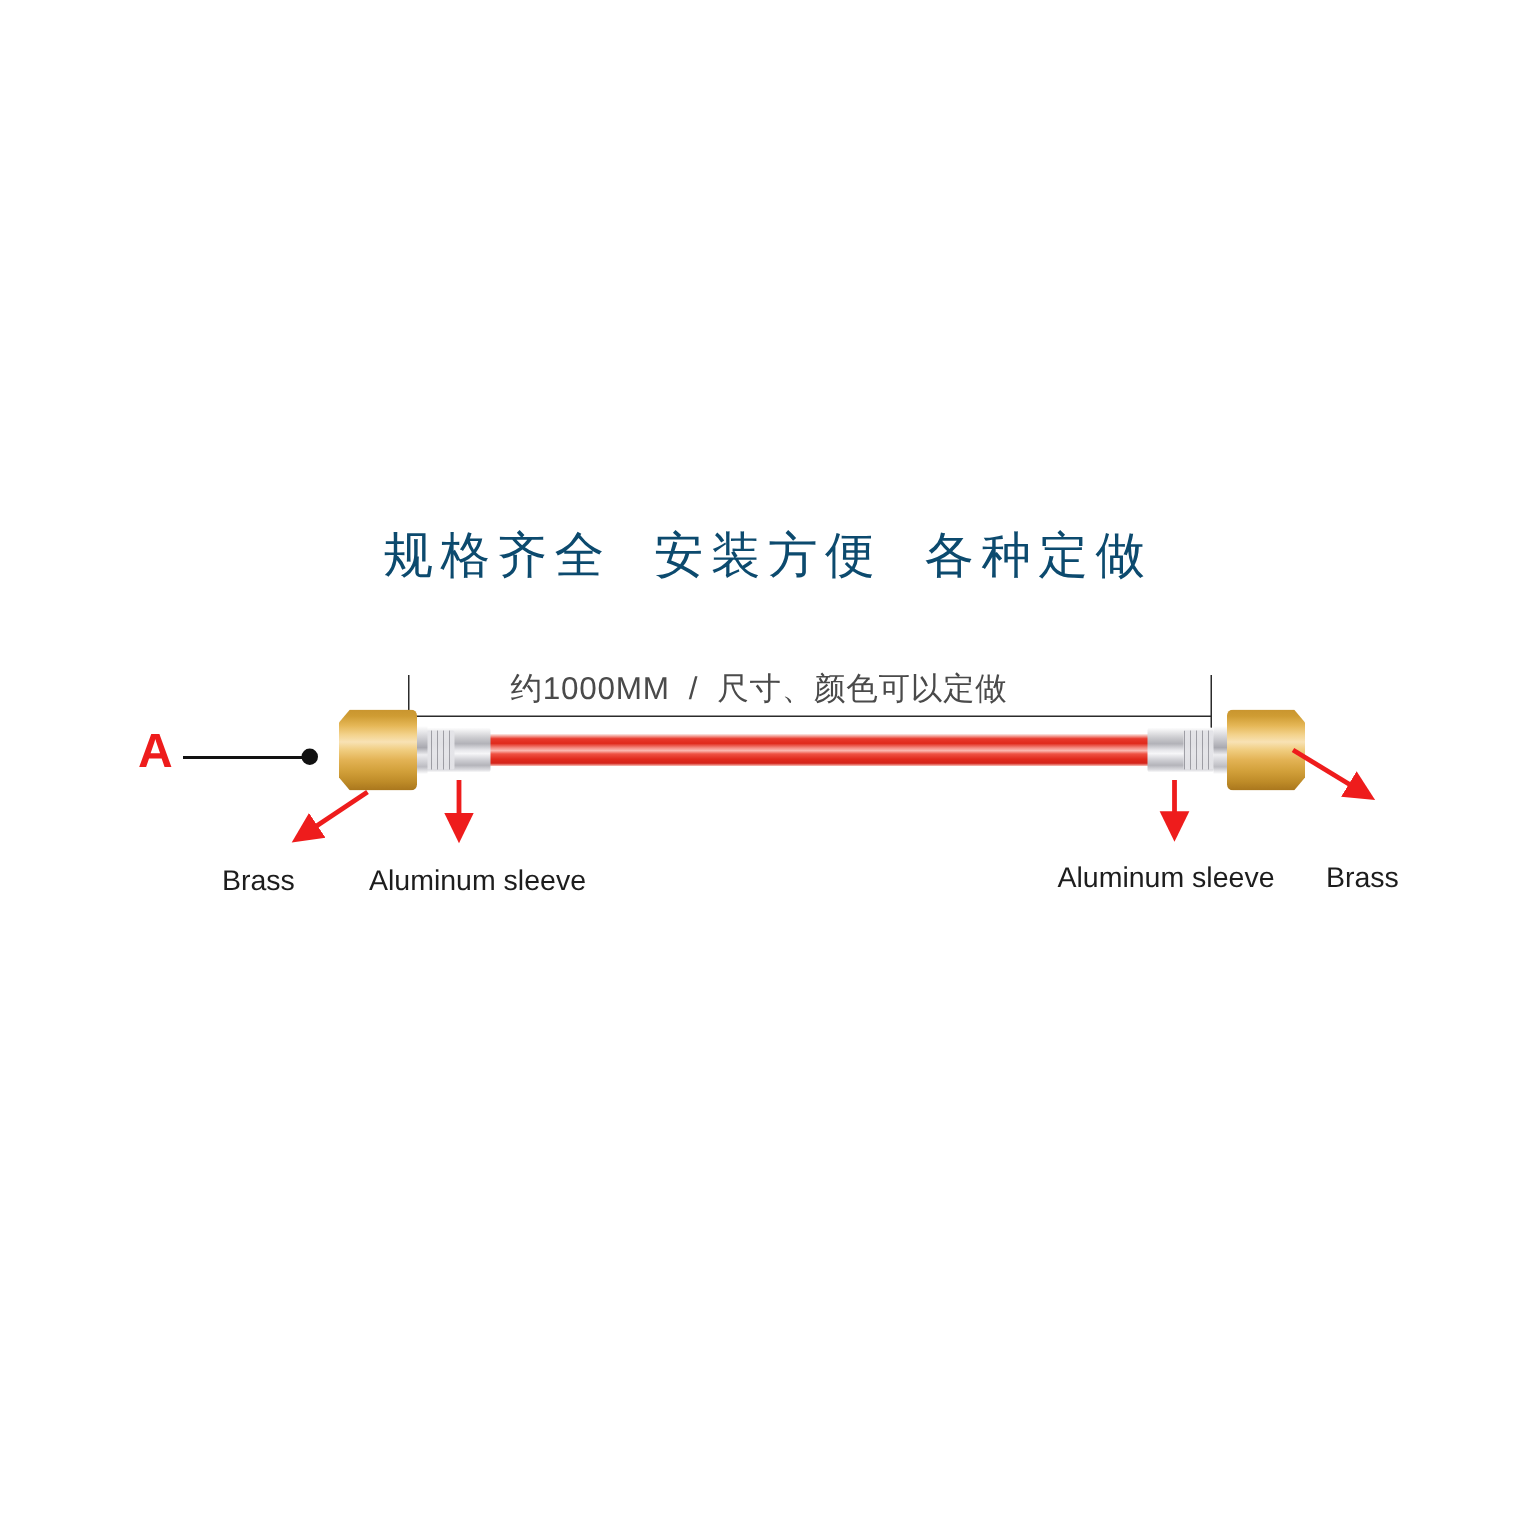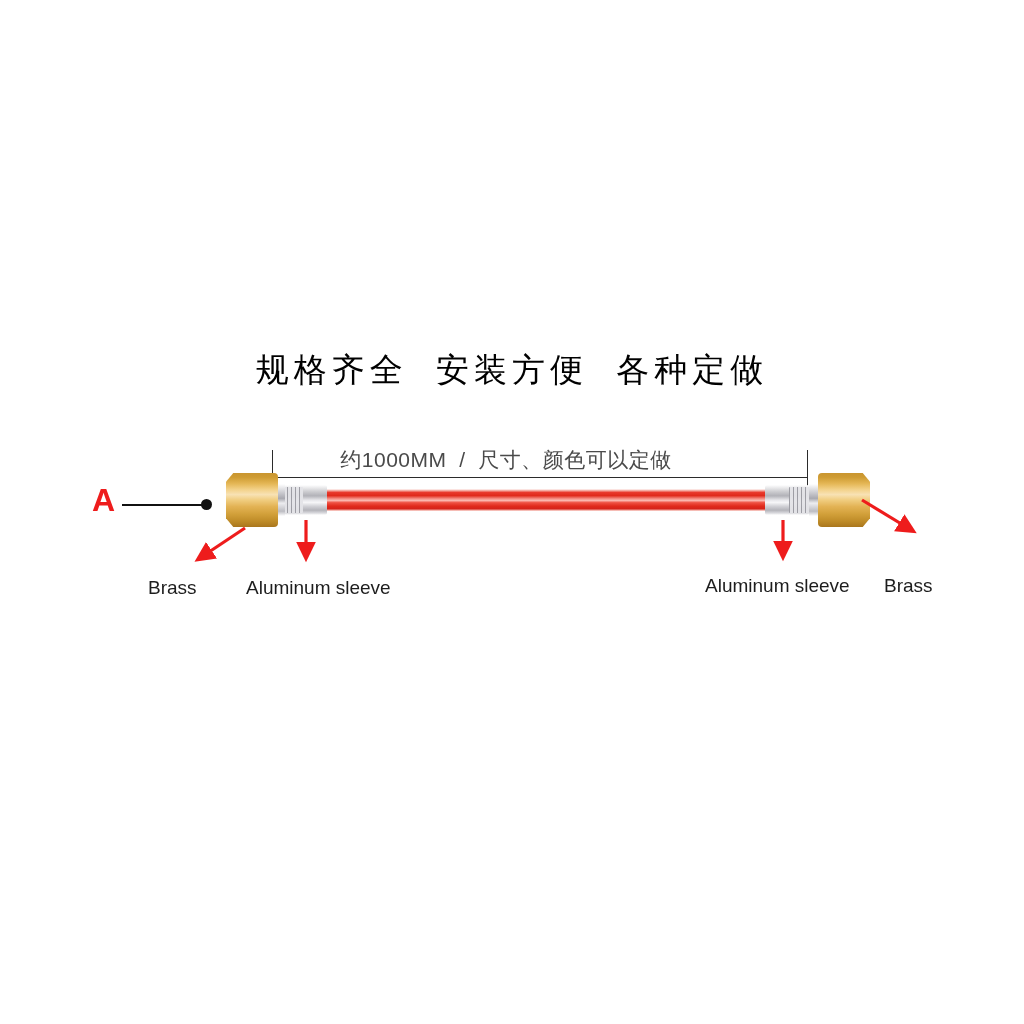--- a/index.html
+++ b/index.html
@@ -25,21 +25,21 @@
 
   
   .headline {
     position: absolute;
     left: 0;
     top: 348px;
     width: 1024px;
     text-align: center;
     font-size: 33px;
     line-height: 44px;
-    color: #000000;
+    color: #0c4a6e;
     letter-spacing: 5px;
     white-space: pre;
     font-weight: 400;
   }
 
   
   .dim-label {
     position: absolute;
     left: 272px;
     top: 447px;

